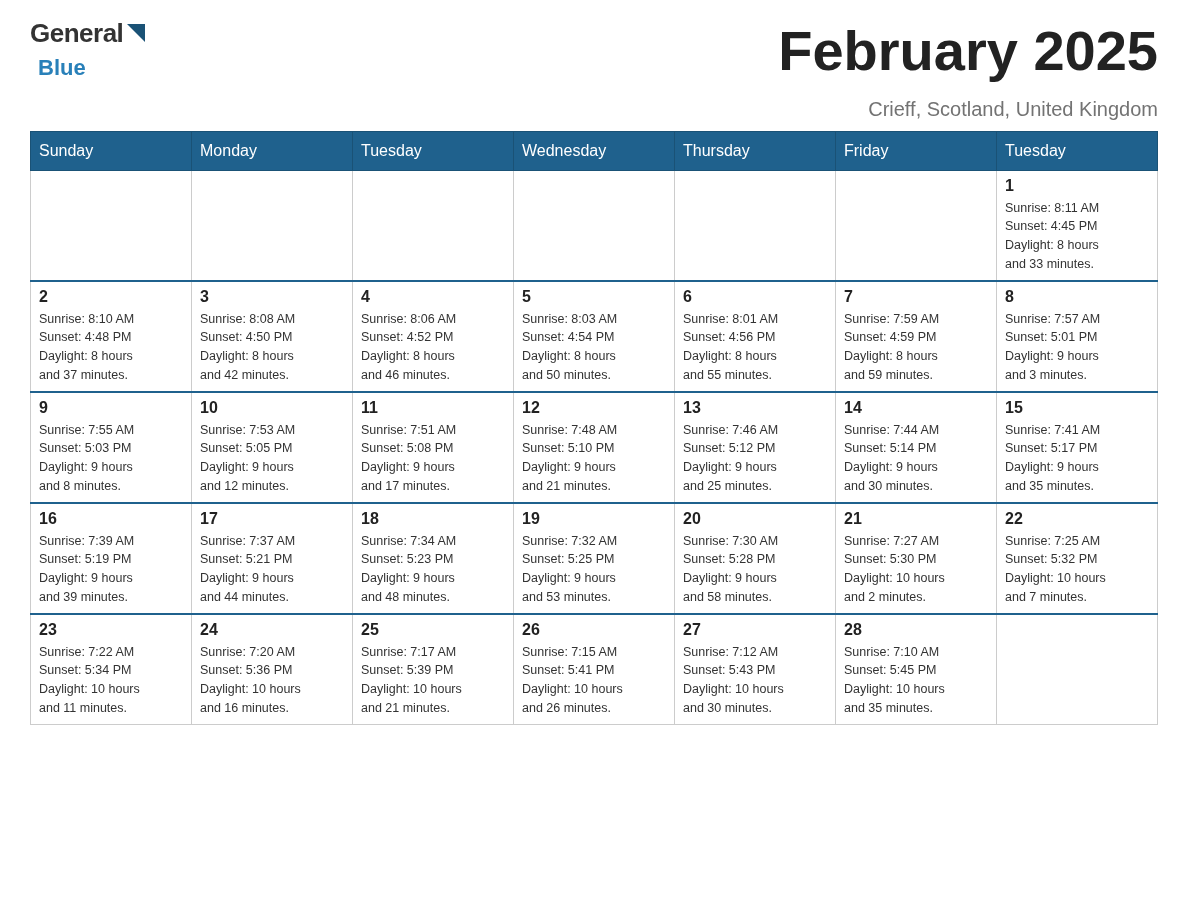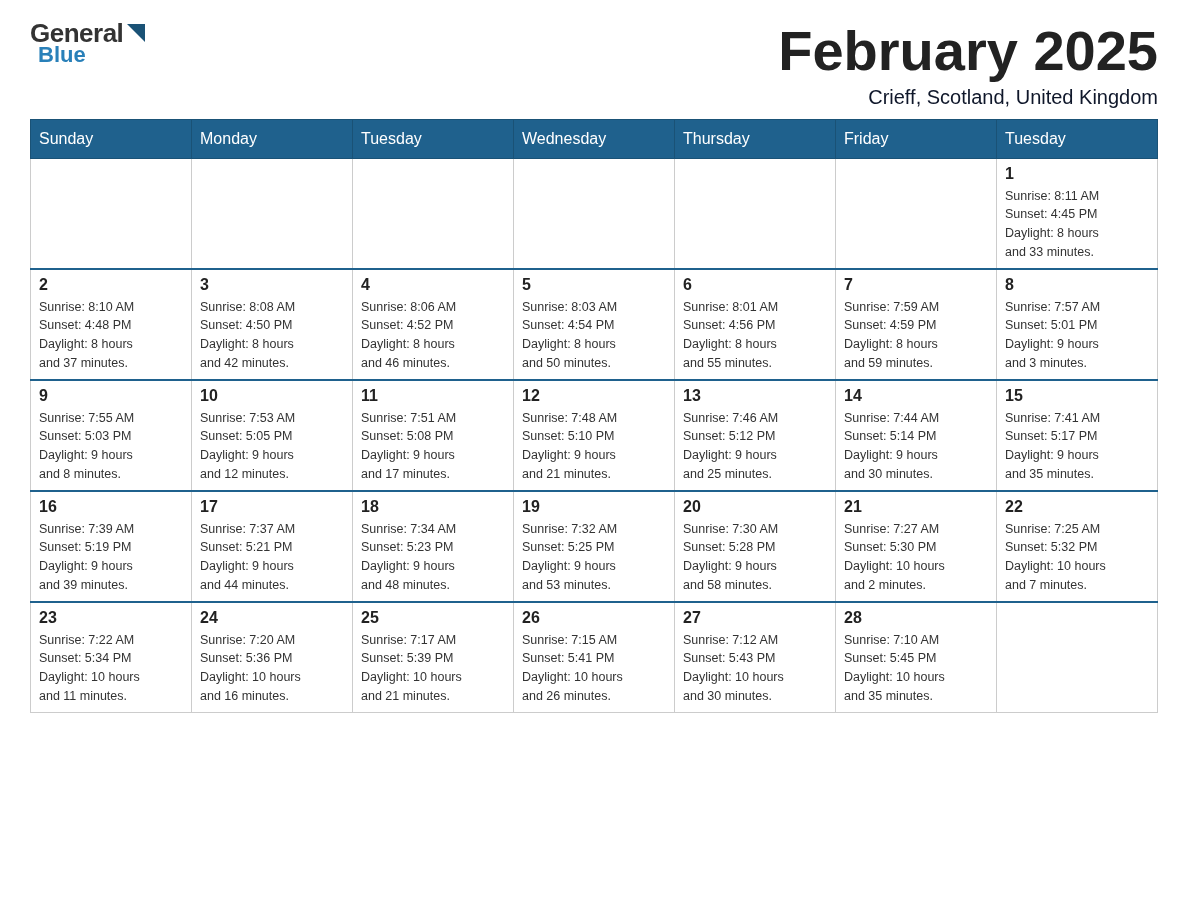--- a/index.html
+++ b/index.html
@@ -21,22 +21,22 @@
     }
     .title-section h1 {
       font-size: 56px;
       font-weight: bold;
       color: #222;
       line-height: 1.1;
     }
     .title-section h2 {
       font-size: 20px;
       font-weight: normal;
-      color: #0f172a;
-      margin-top: 4px;
+      color: #737373;
+      margin-top: 16px;
     }
     .calendar {
       width: 100%;
       border-collapse: collapse;
       margin-top: 6px;
     }
     .calendar thead tr th {
       background-color: #1f618d;
       color: #fff;
       padding: 10px 8px;
@@ -73,20 +73,21 @@
       border-bottom: 1px solid #ccc;
     }
     .empty-cell {
       background: #fff;
     }
     
     .logo-wrapper {
       display: flex;
       flex-direction: column;
       line-height: 1;
+      gap: 13px;
     }
     .logo-top {
       display: flex;
       align-items: center;
     }
     .logo-text-general {
       font-size: 26px;
       font-weight: bold;
       color: #333;
       letter-spacing: -0.5px;

